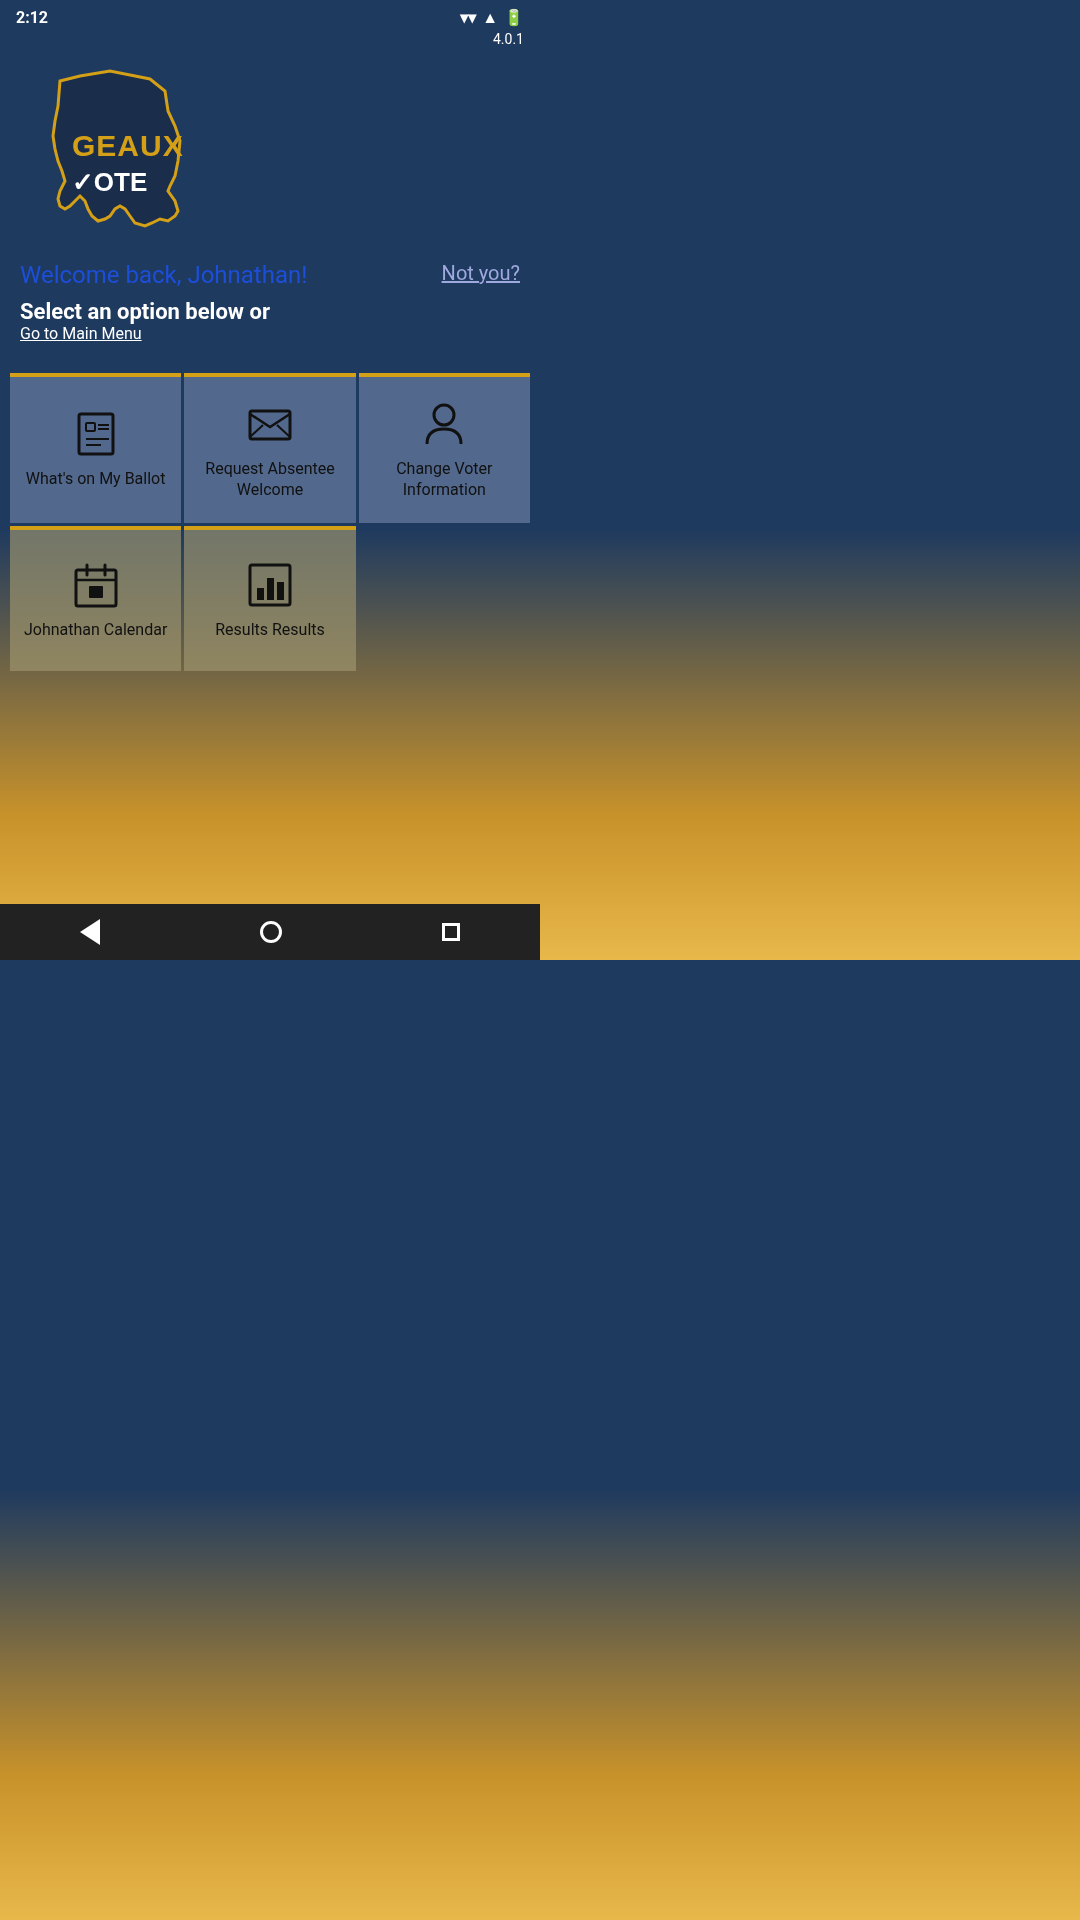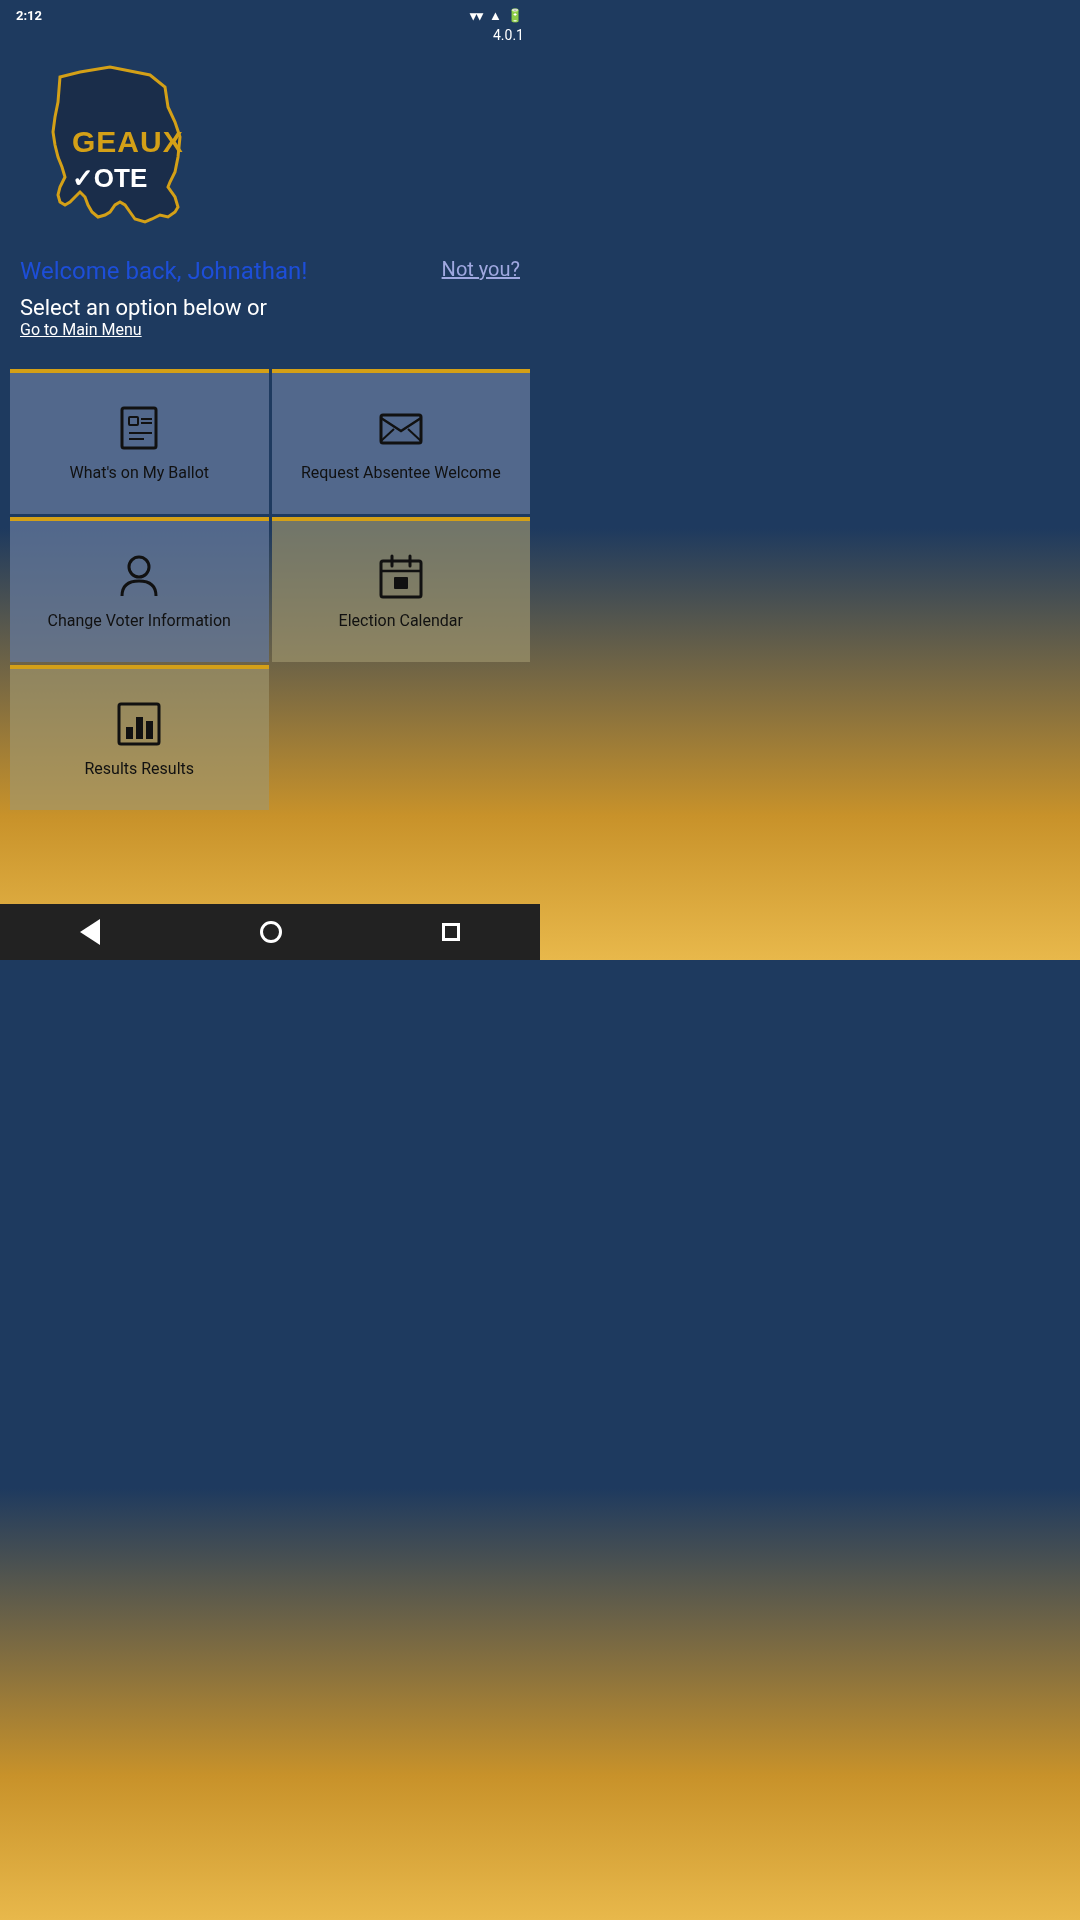--- a/index.html
+++ b/index.html
@@ -14,21 +14,21 @@
       position: relative;
     }
 
     
     .status-bar {
       display: flex;
       justify-content: space-between;
       align-items: center;
       padding: 8px 16px 4px;
       color: white;
-      font-size: 13px;
+      font-size: 16px;
       font-weight: bold;
       gap: 9px;
     }
 
     .status-right {
       display: flex;
       align-items: center;
       gap: 6px;
     }
 
@@ -75,33 +75,34 @@
       text-decoration: underline;
       cursor: pointer;
       white-space: nowrap;
       margin-left: 10px;
     }
 
     .select-text {
       color: white;
       font-size: 22px;
       margin-top: 25px;
+      font-weight: bold;
     }
 
     .main-menu-link {
       color: white;
       font-size: 16px;
       text-decoration: underline;
       cursor: pointer;
     }
 
     
     .buttons-grid {
       display: grid;
-      grid-template-columns: 1fr 1fr;
+      grid-template-columns: 1fr 1fr 1fr;
       gap: 3px;
       padding: 10px 10px;
       margin-top: 10px;
     }
 
     .grid-button {
       background: rgba(100, 120, 155, 0.75);
       border-top: 4px solid #d4a017;
       display: flex;
       flex-direction: column;
@@ -259,21 +260,21 @@
   </div>
 
   <div class="grid-button">
     <svg class="icon-svg" viewBox="0 0 50 50">
       <rect x="5" y="10" width="40" height="36" rx="2" fill="none" stroke="#111" stroke-width="3"></rect>
       <line x1="5" y1="20" x2="45" y2="20" stroke="#111" stroke-width="2.5"></line>
       <line x1="16" y1="5" x2="16" y2="15" stroke="#111" stroke-width="3" stroke-linecap="round"></line>
       <line x1="34" y1="5" x2="34" y2="15" stroke="#111" stroke-width="3" stroke-linecap="round"></line>
       <rect x="18" y="26" width="14" height="12" rx="1" fill="#111"></rect>
     </svg>
-    <span class="grid-button-label">Election Calendar</span>
+    <span class="grid-button-label">Johnathan Calendar</span>
   </div>
 
   <div class="grid-button">
     <svg class="icon-svg" viewBox="0 0 50 50">
       <rect x="5" y="5" width="40" height="40" rx="2" fill="none" stroke="#111" stroke-width="3"></rect>
       <rect x="12" y="28" width="7" height="12" fill="#111"></rect>
       <rect x="22" y="18" width="7" height="22" fill="#111"></rect>
       <rect x="32" y="22" width="7" height="18" fill="#111"></rect>
     </svg>
     <span class="grid-button-label">Results Results</span>

